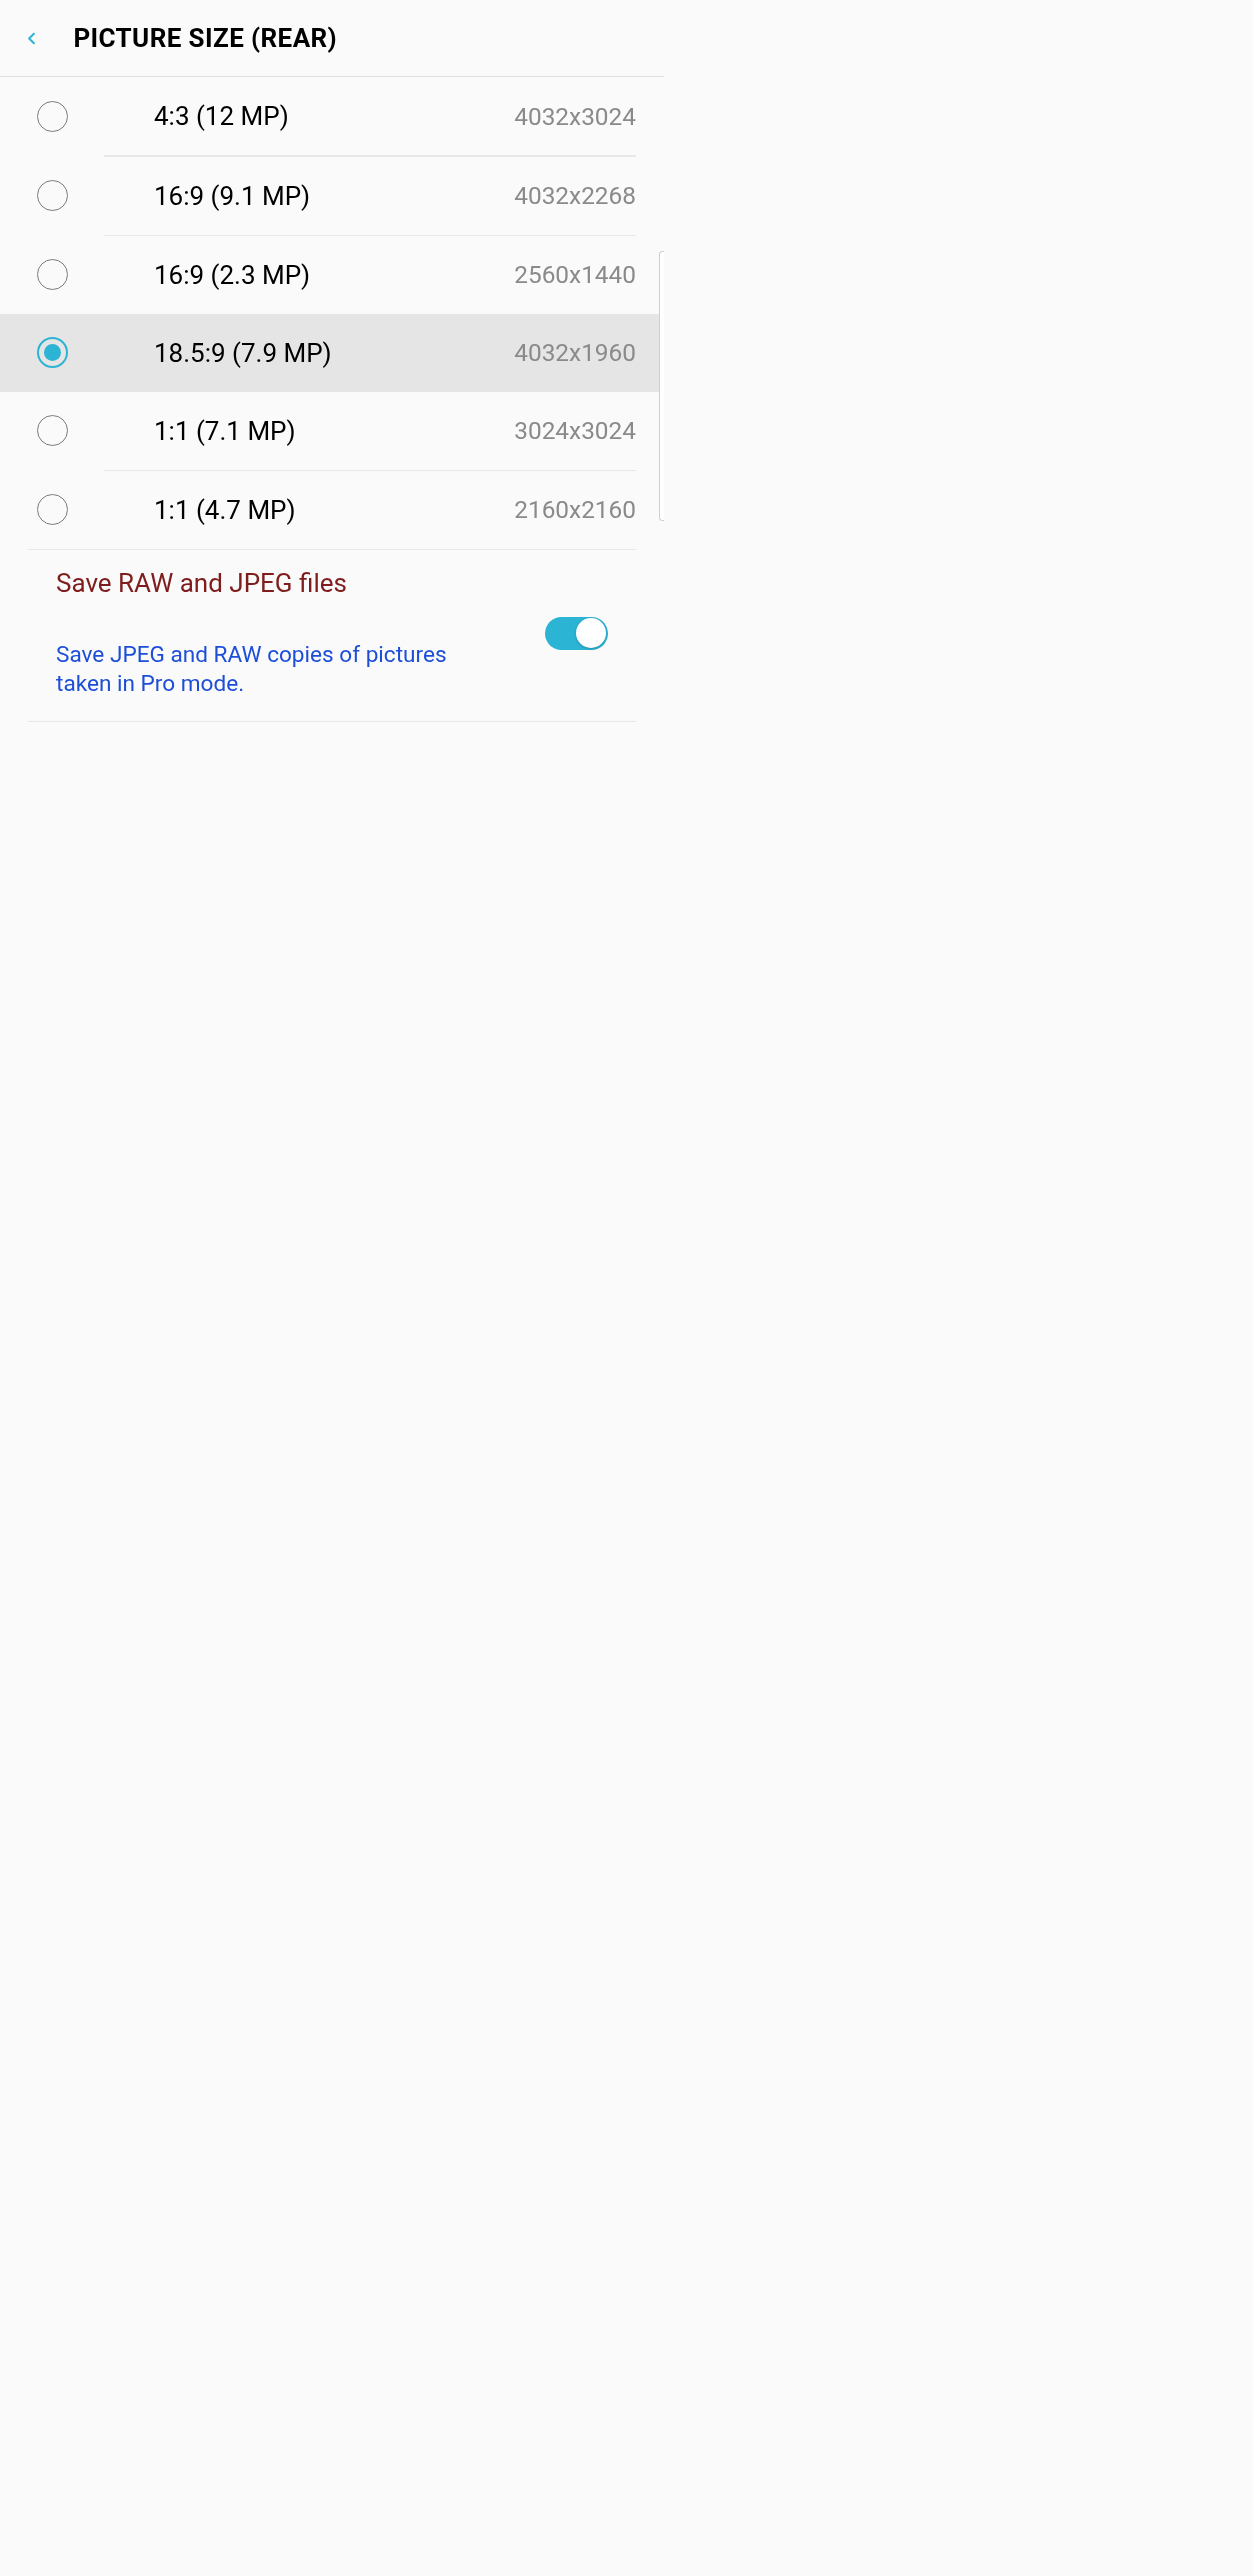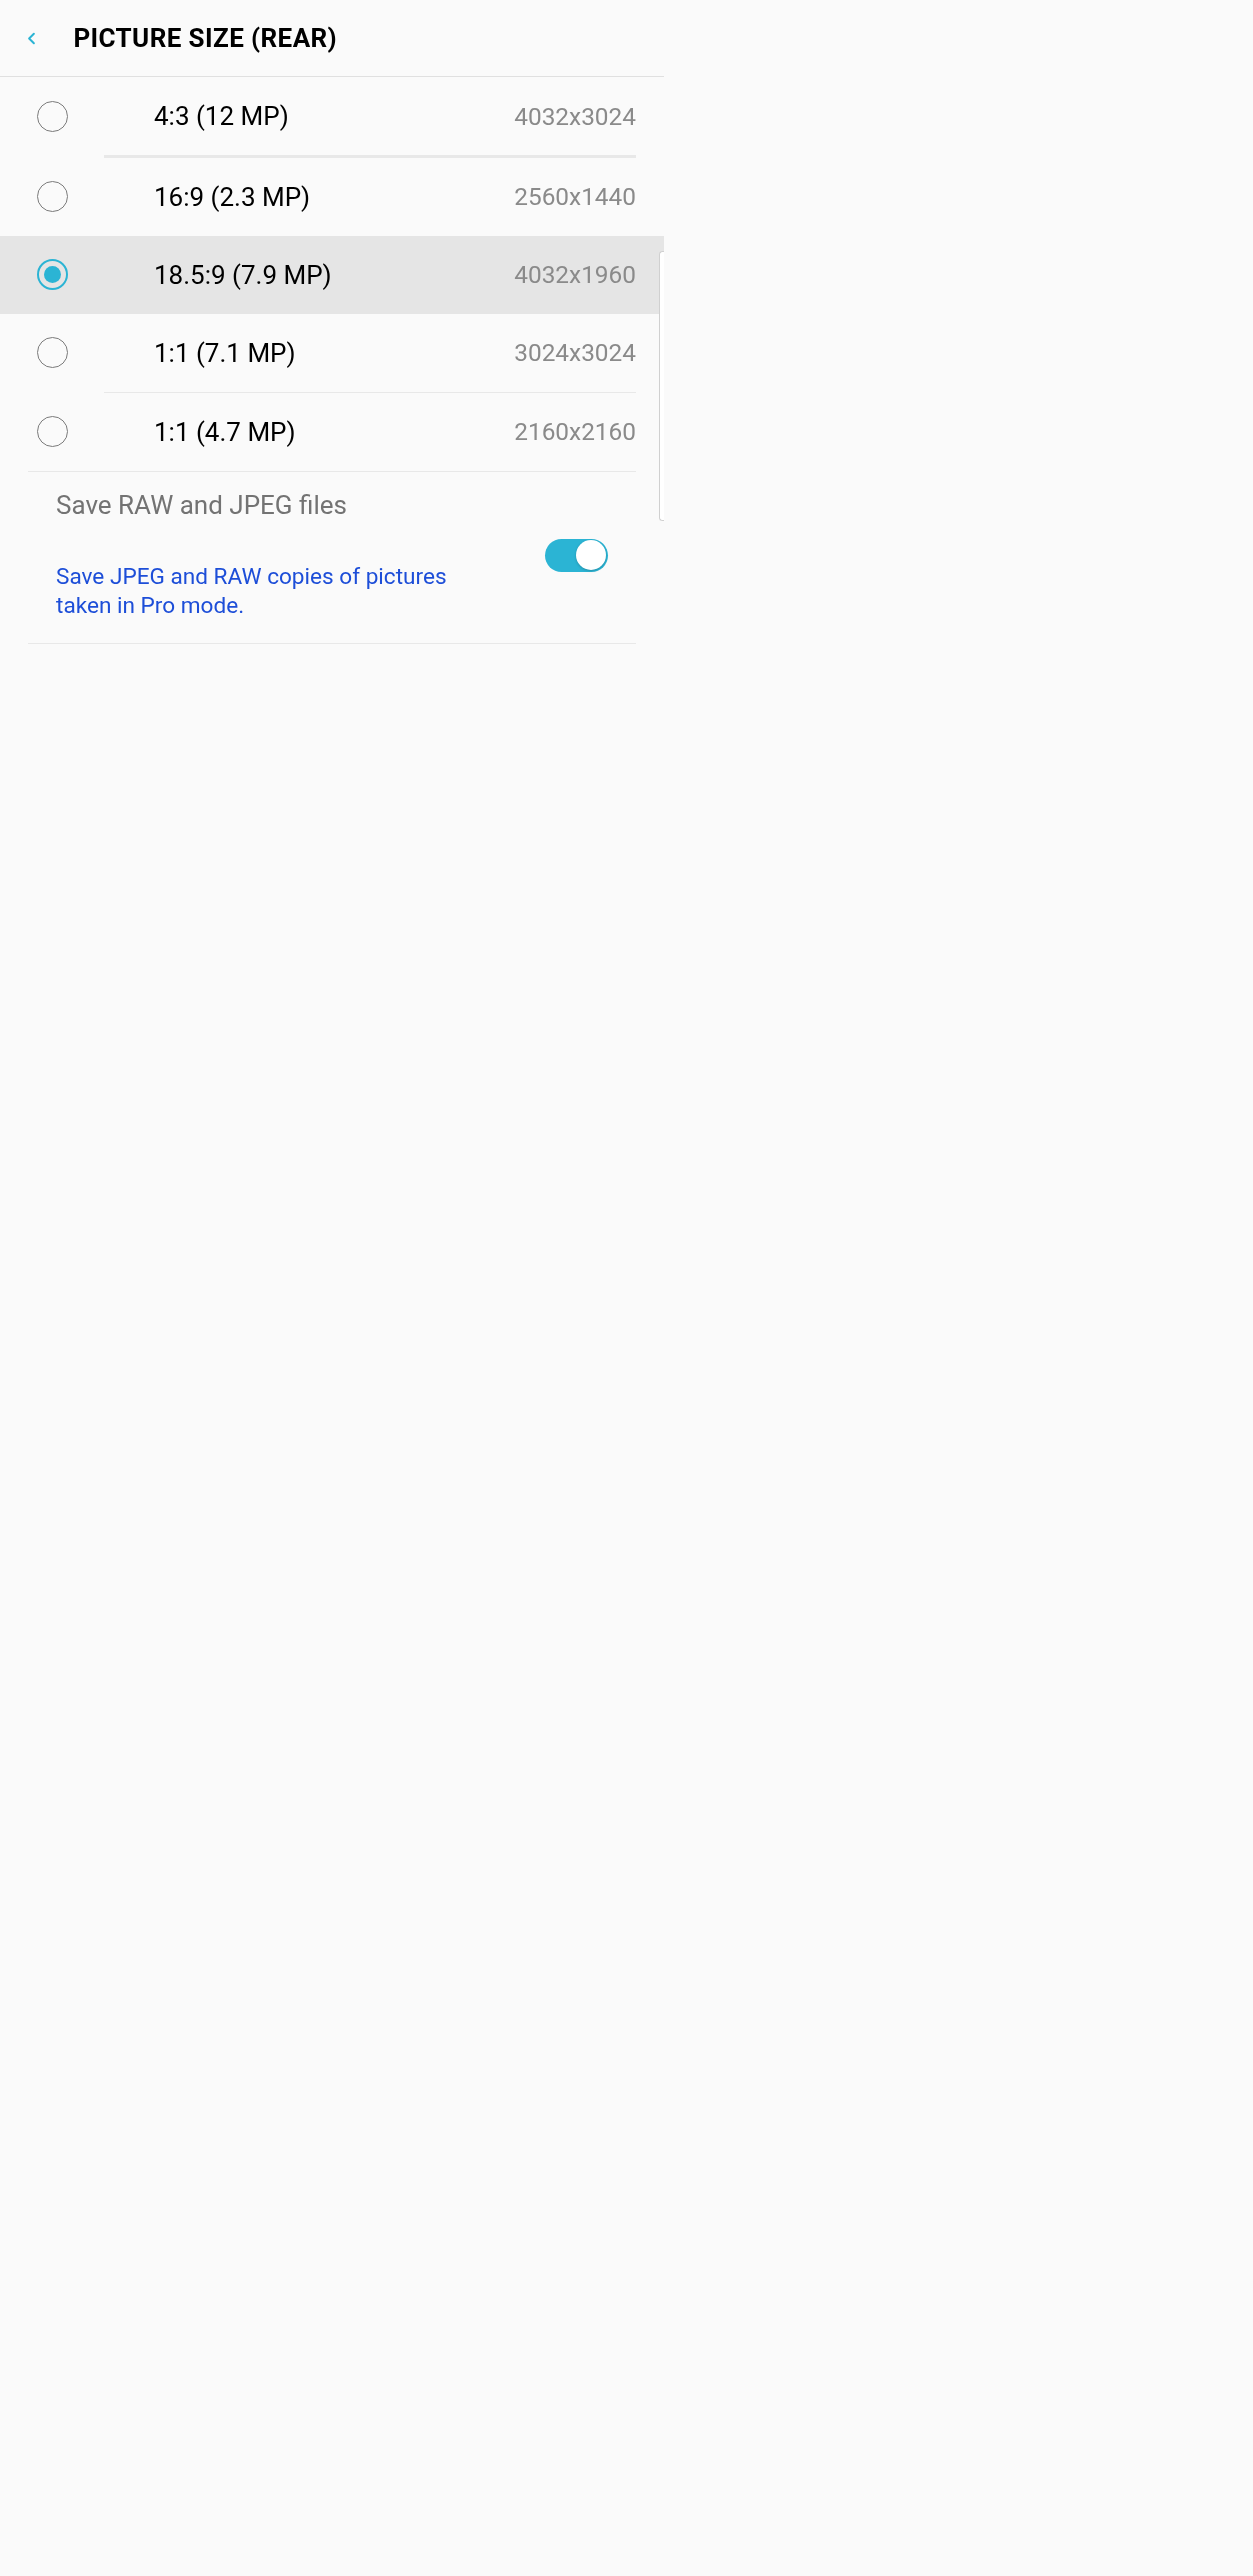--- a/index.html
+++ b/index.html
@@ -101,21 +101,21 @@
       padding: 0;
       display: flex;
       align-items: center;
     }
     .bottom-text {
       flex: 1;
       padding-right: 70px;
     }
     .bottom-title {
       font-size: 26px;
-      color: #737373;
+      color: #7f1d1d;
       margin-bottom: 3.5px;
     }
     .bottom-desc {
       font-size: 22.6px;
       color: #1d4ed8;
       line-height: 1.25;
       margin-top: 43px;
     }
     .toggle {
       width: 63px;
@@ -171,20 +171,25 @@
 
   <div class="content-area">
     <div id="options-list">
         <div class="list-item">
           <div class="radio"></div>
           <div class="item-label">4:3 (12 MP)</div>
           <div class="item-resolution">4032x3024</div>
         </div>
         <div class="divider"></div>
         <div class="divider"></div>
+        <div class="list-item">
+          <div class="radio"></div>
+          <div class="item-label">16:9 (9.1 MP)</div>
+          <div class="item-resolution">4032x2268</div>
+        </div>
         <div class="divider"></div>
         <div class="list-item">
           <div class="radio"></div>
           <div class="item-label">16:9 (2.3 MP)</div>
           <div class="item-resolution">2560x1440</div>
         </div>
         <div class="list-item selected">
           <div class="radio checked"></div>
           <div class="item-label">18.5:9 (7.9 MP)</div>
           <div class="item-resolution">4032x1960</div>

